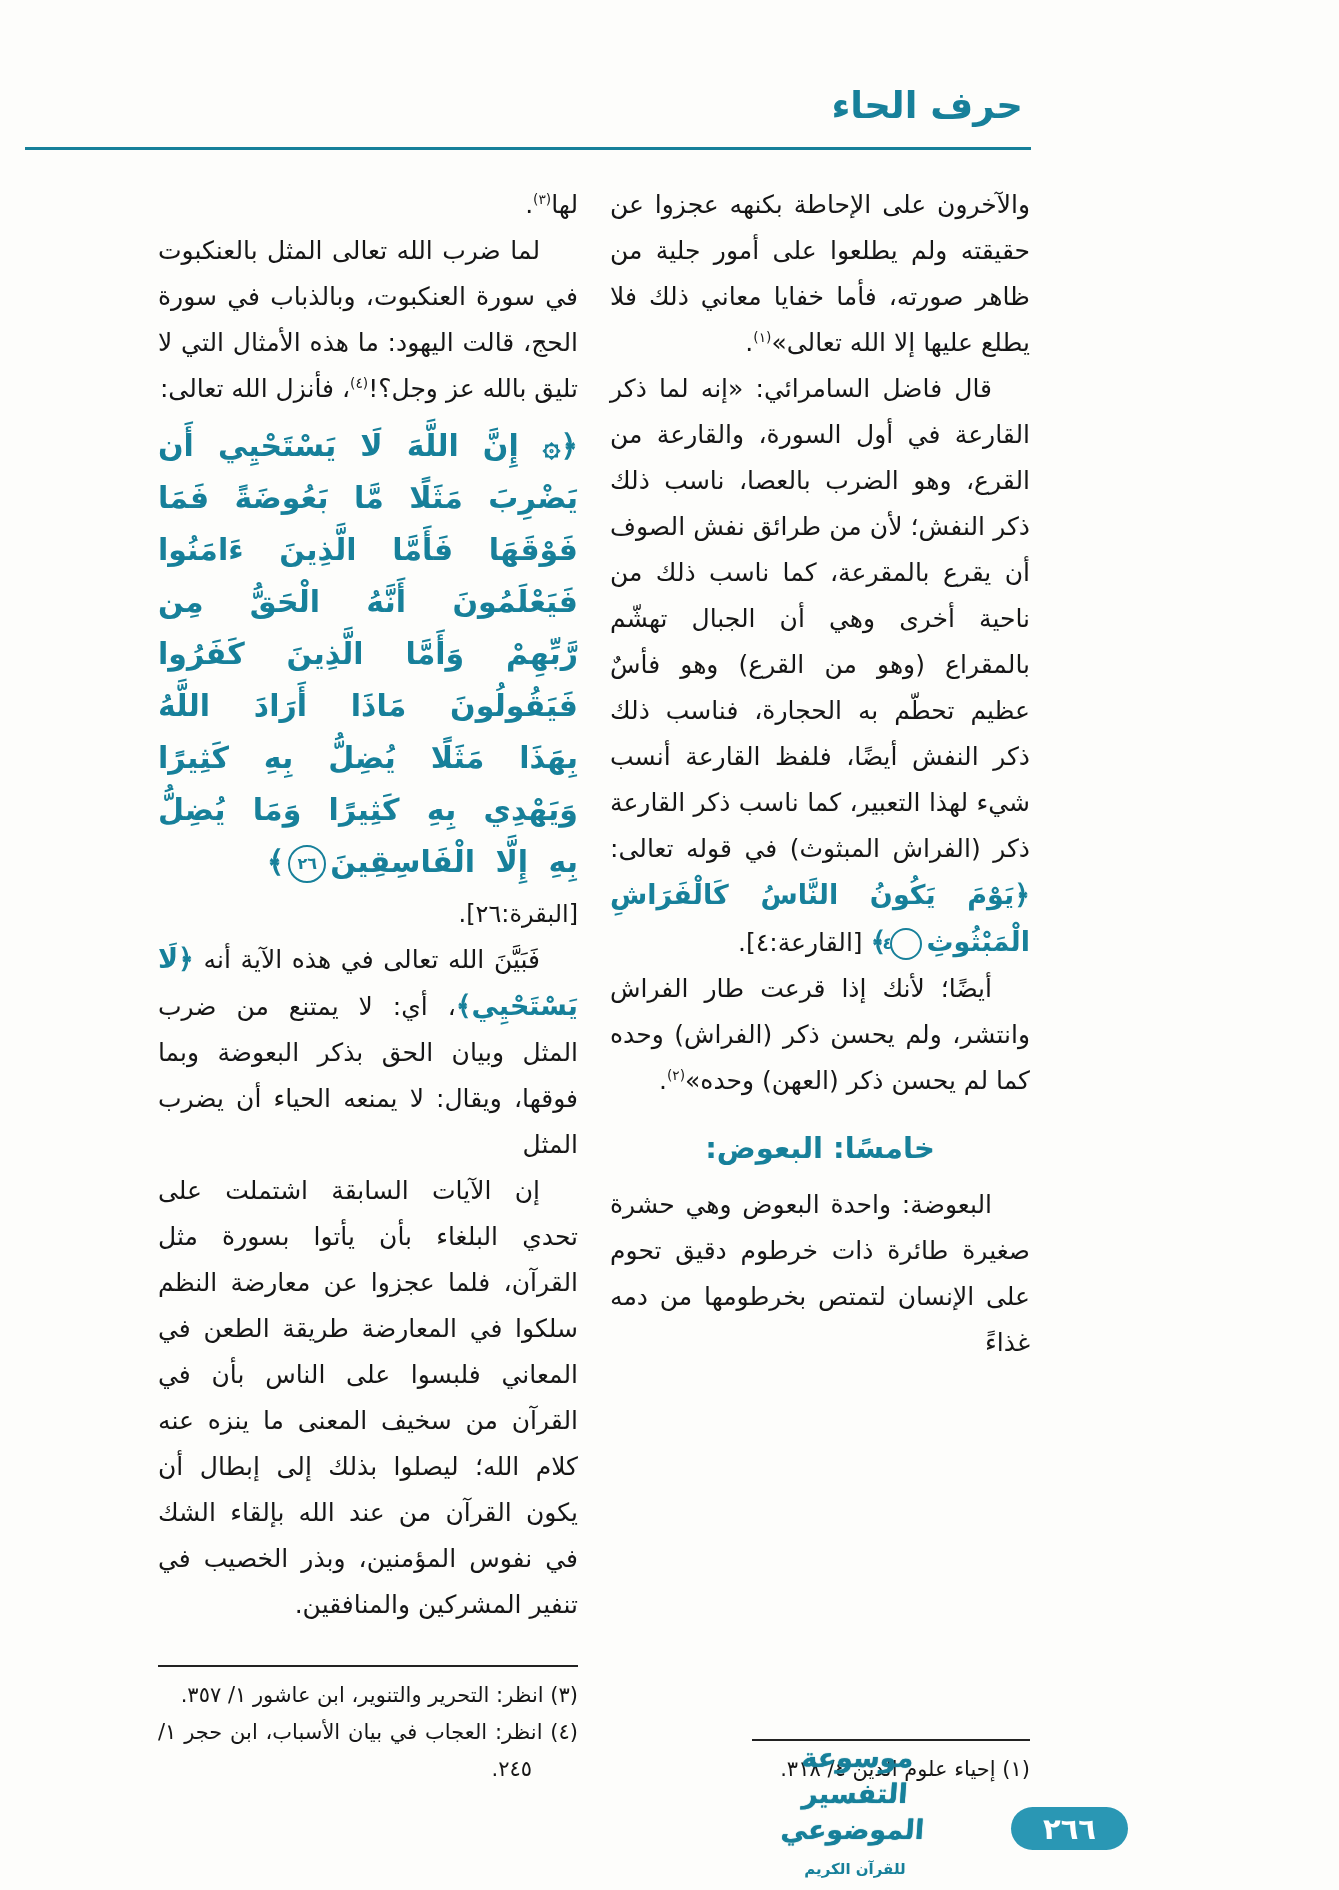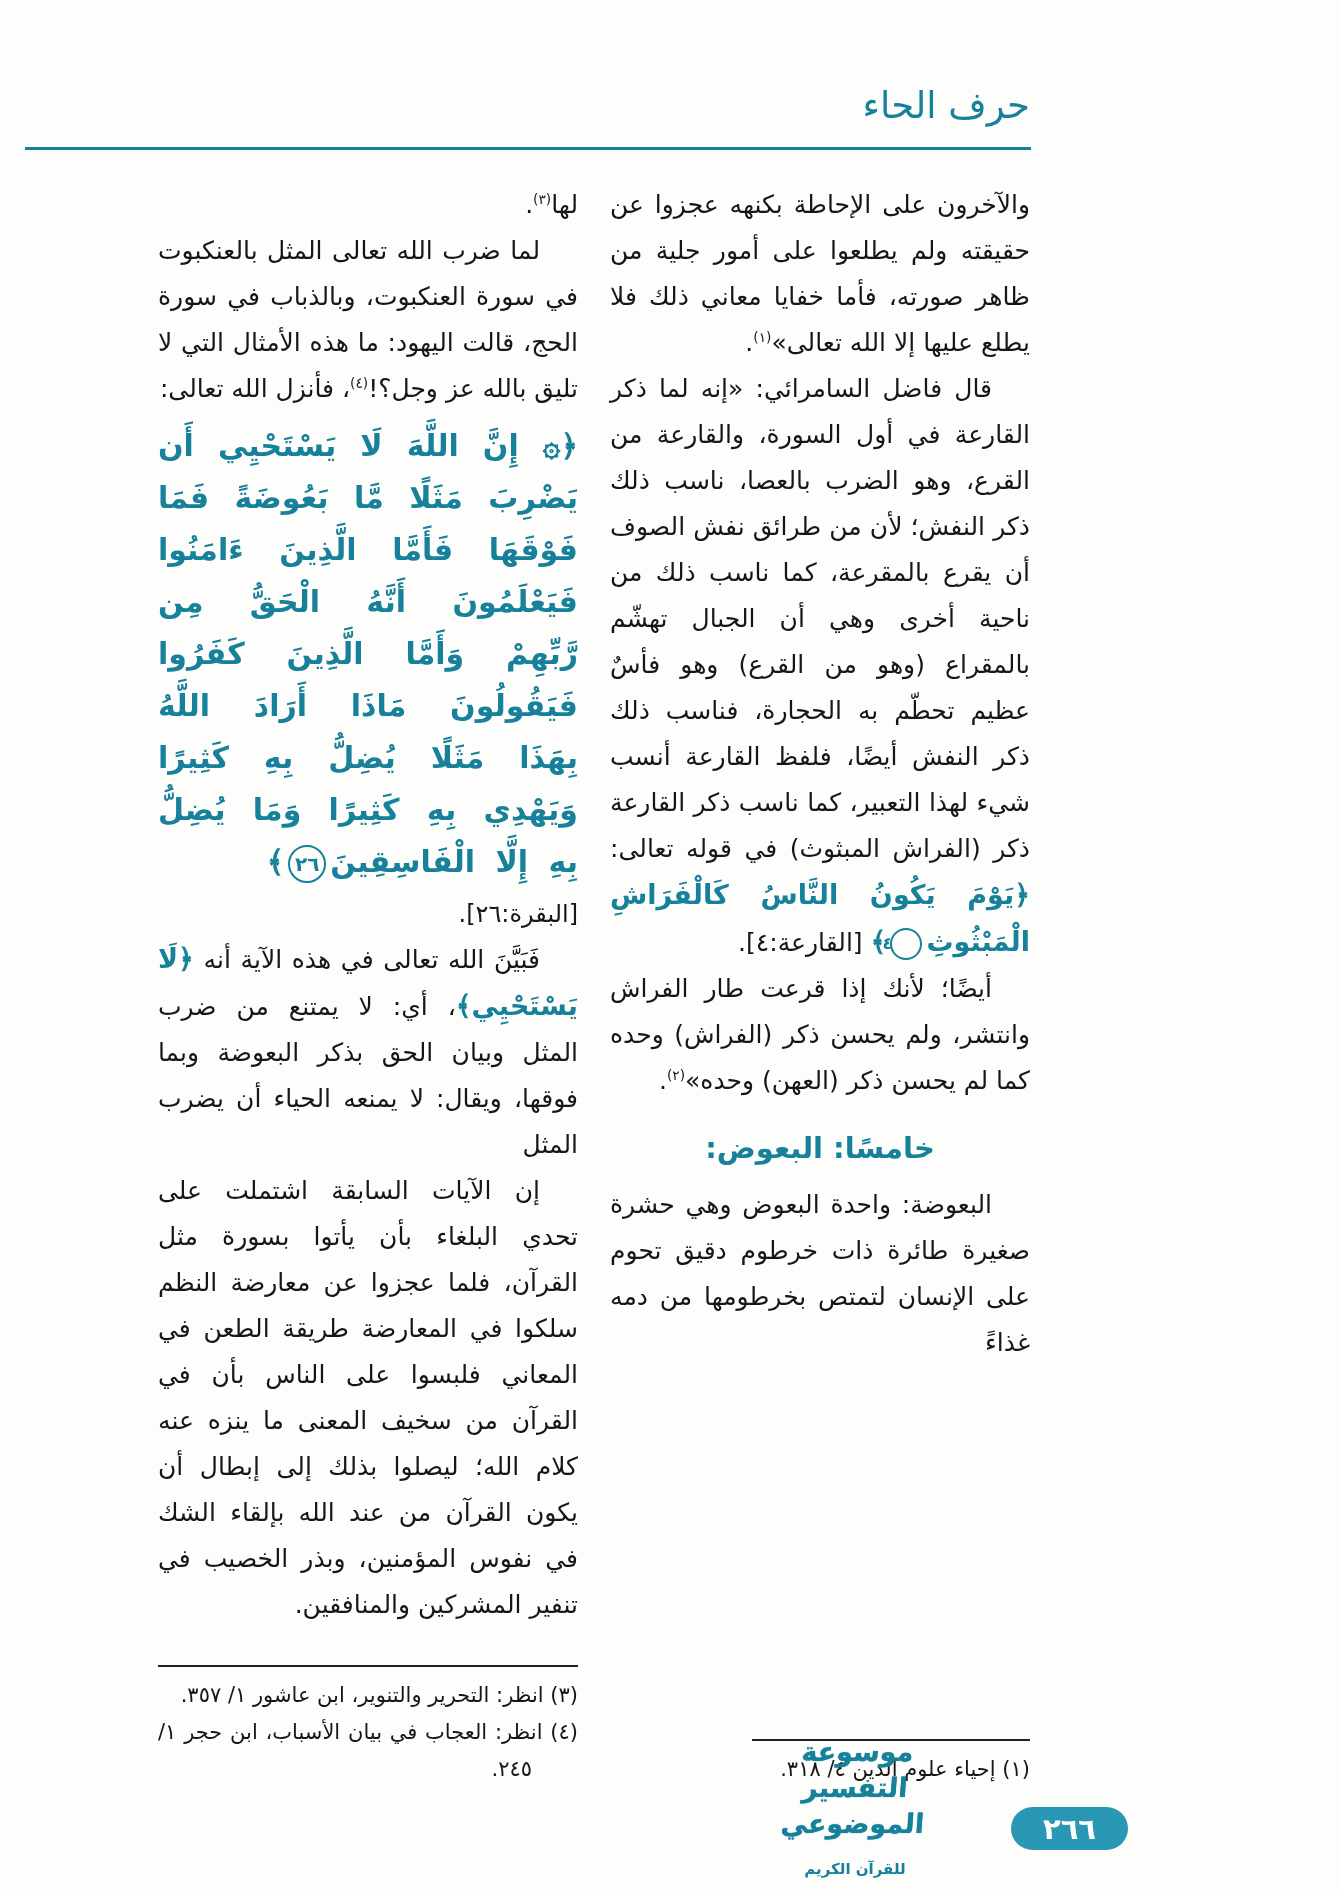--- a/index.html
+++ b/index.html
@@ -9,23 +9,23 @@
     position: relative;
     width: 1339px; height: 1890px;
     background: #fdfdfb;
     direction: rtl;
     font-family: "DejaVu Sans", sans-serif;
     color: var(--ink);
     overflow: hidden;
     margin: 0 auto;
   }
   .header-title {
-    position: absolute; top: 84px; right: 309px;
+    position: absolute; top: 84px; right: 316px;
     color: var(--accent);
-    font-size: 37px; font-weight: normal;
+    font-size: 37px; font-weight: bold;
     letter-spacing: 1px;
   }
   .header-rule {
     position: absolute; top: 147px; left: 25px; right: 308px;
     height: 3px; background: var(--accent);
   }
   .columns {
     position: absolute; top: 182px; right: 309px; left: 158px; bottom: 102px;
     display: flex; gap: 32px;
     overflow: hidden;
@@ -49,21 +49,21 @@
     color: var(--accent); font-size: 16px; font-weight: bold;
     vertical-align: middle; margin: 0 4px;
     line-height: 1;
   }
   .quran-block {
     color: var(--accent); font-weight: bold;
     font-size: 30px; line-height: 52px;
     text-align: justify; word-spacing: 10px;
     margin: 8px 0 4px 0;
   }
-  .quran-block .ayah-circle { width: 38px; height: 38px; font-size: 20px; }
+  .quran-block .ayah-circle { width: 38px; height: 38px; font-size: 16px; }
   .citation {
     font-size: 24px; line-height: 44px; margin-bottom: 0;
   }
   .section-heading {
     color: var(--accent); font-weight: bold;
     font-size: 29px; line-height: 44px;
     margin: 22px 0 12px 0;
     text-align: center;
   }
   .footnotes {
@@ -76,21 +76,21 @@
   .fn { text-indent: -46px; padding-right: 46px; }
   .logo {
     position: absolute; bottom: 12px; right: 379px; width: 210px;
     text-align: center; color: var(--accent);
   }
   .logo-main {
     font-size: 27px; font-weight: bold; line-height: 36px;
     transform: skewX(-4deg);
     text-shadow: 0 0 1px var(--accent);
   }
-  .logo-sub { font-size: 15px; font-weight: bold; margin-top: 18px; }
+  .logo-sub { font-size: 15px; font-weight: bold; margin-top: 12px; }
   .page-num {
     position: absolute; right: 211px; bottom: 40px;
     width: 117px; height: 43px;
     background: #2a97b4; color: #ffffff;
     border-radius: 25px;
     display: flex; align-items: center; justify-content: center;
     font-size: 29px; font-weight: bold;
   }
 </style>
 </head>

